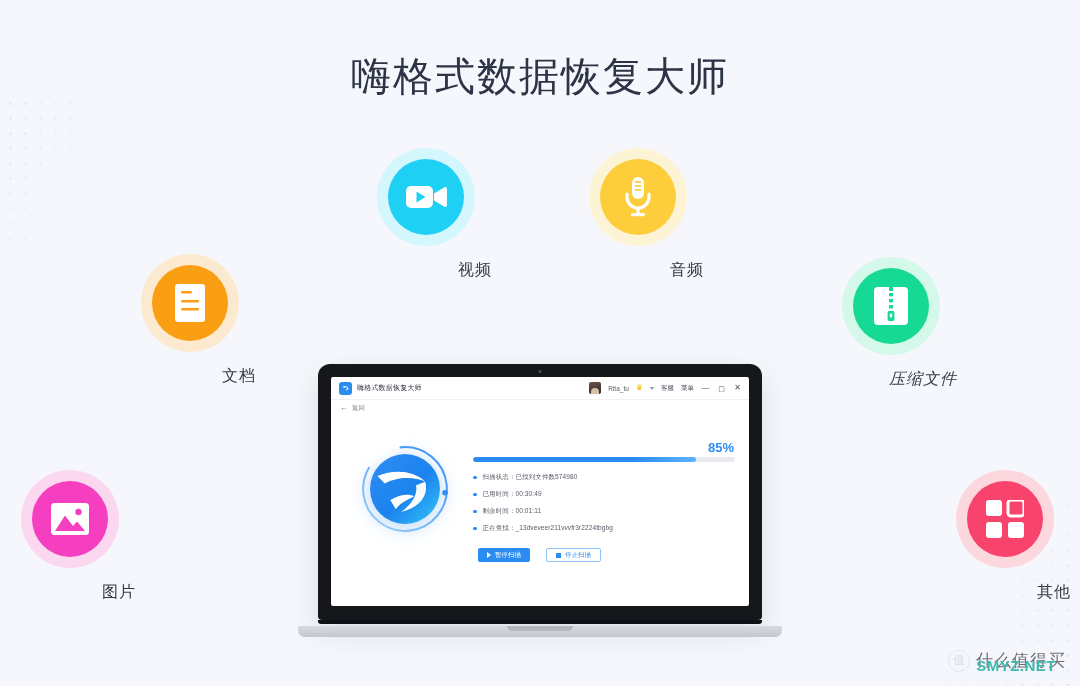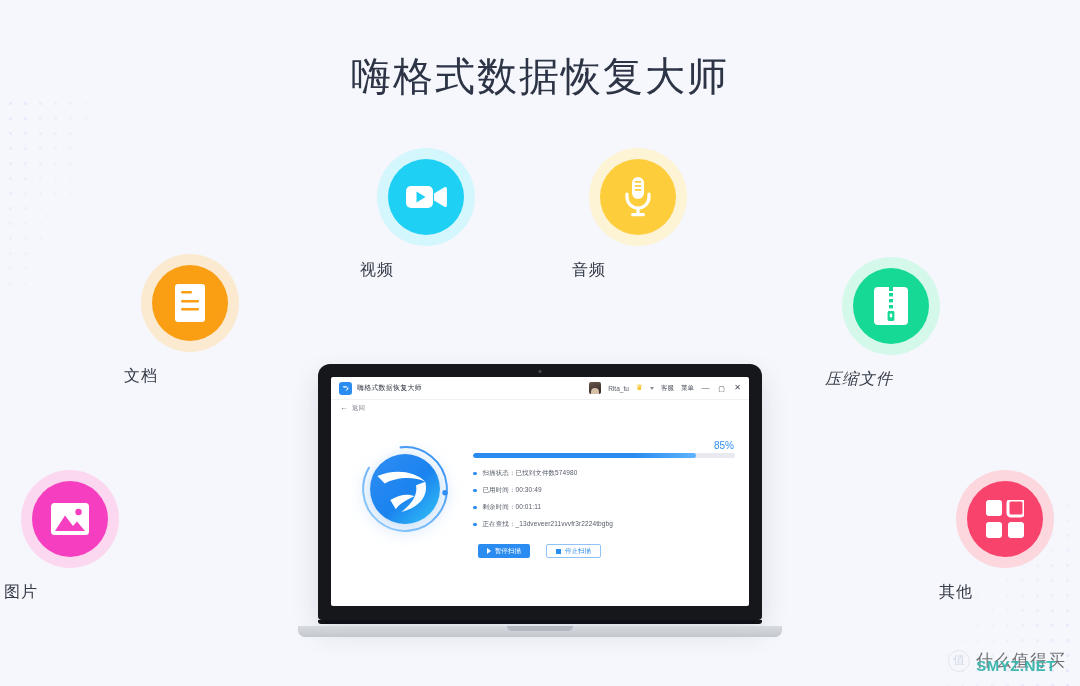--- a/index.html
+++ b/index.html
@@ -32,21 +32,21 @@
     font-size: 40px; line-height: 1.2;
     color: #2c3445;
     letter-spacing: 2px;
     font-weight: 400;
   }
 
   
   .cat {
     position: absolute;
     width: 132px;
-    text-align: left;
+    text-align: right;
   }
   .cat .ring {
     width: 98px; height: 98px;
     margin: 0 auto;
     border-radius: 50%;
     display: flex; align-items: center; justify-content: center;
   }
   .cat .disc {
     width: 76px; height: 76px;
     border-radius: 50%;
@@ -151,22 +151,22 @@
 
   .app-body { flex: 1; display: flex; padding: 10px 14px 0 14px; position: relative; }
 
   
   .logo-wrap { width: 120px; display: flex; align-items: flex-start; justify-content: center; padding-top: 17px; }
   .logo-wrap svg { display:block; filter: drop-shadow(0 3px 7px rgba(40,130,235,.28)); }
 
   
   .panel { flex: 1; padding-left: 8px; padding-top: 14px; }
   .pct {
-    font-size: 10px; color: #2f8df3; text-align: right;
-    font-weight: normal; margin-bottom: 2px; padding-right: 1px;
+    font-size: 13px; color: #2f8df3; text-align: right;
+    font-weight: bold; margin-bottom: 2px; padding-right: 1px;
   }
   .bar-track {
     height: 5px; border-radius: 3px; background: #e8eaef; overflow: hidden;
   }
   .bar-fill {
     height: 100%; border-radius: 3px;
     background: linear-gradient(90deg,#2a8cf0 0%, #2a8cf0 72%, #5fb3ff 100%);
   }
   .status-list { margin-top: 11px; }
   .status-row { display: flex; align-items: center; gap: 6px; margin-bottom: 8px; }

